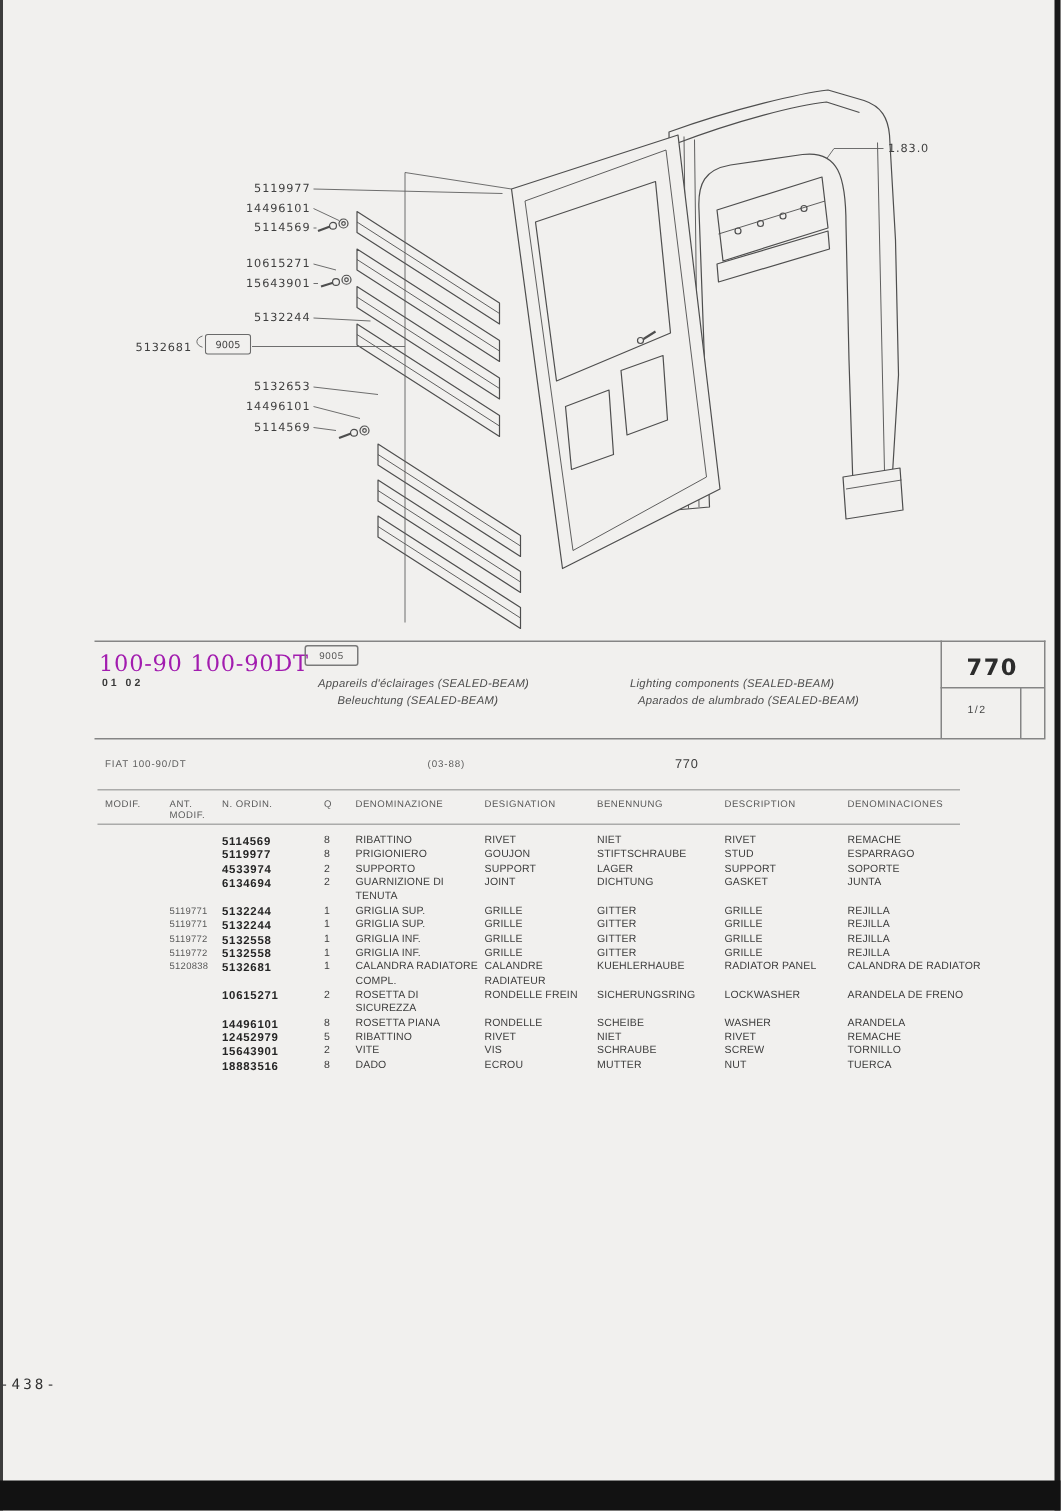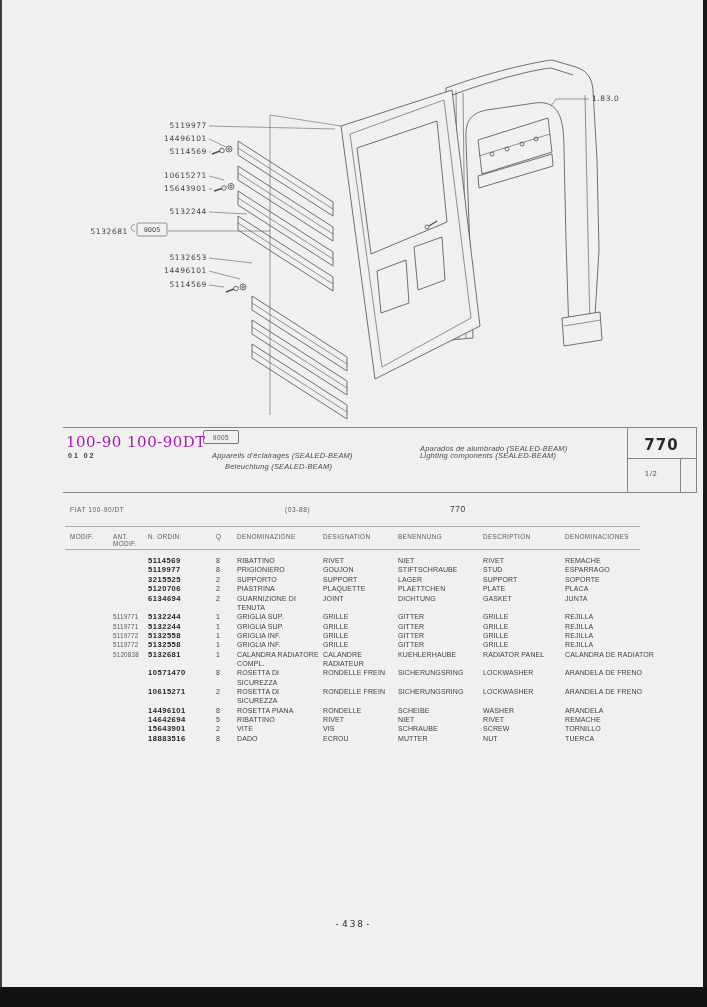--- a/index.html
+++ b/index.html
@@ -159,21 +159,21 @@
   <div class="hline" style="left:627px;top:458px;width:69px"></div>
   <div class="vline" style="left:680px;top:458px;height:34px"></div>
 
   <div class="abs models" style="left:66px;top:433px">100-90 100-90DT</div>
   <div class="abs models-sub" style="left:68px;top:452px">01 02</div>
   <div class="abs badge" style="left:203px;top:430px">9005</div>
 
   <div class="abs subtitle" style="left:212px;top:451px">Appareils d'éclairages (SEALED-BEAM)</div>
   <div class="abs subtitle" style="left:225px;top:462px">Beleuchtung (SEALED-BEAM)</div>
   <div class="abs subtitle" style="left:420px;top:451px;width:158px;text-align:left">Lighting components (SEALED-BEAM)</div>
-  <div class="abs subtitle" style="left:420px;top:444px;width:158px;text-align:left">Aparados de alumbrado (SEALED-BEAM)</div>
+  <div class="abs subtitle" style="left:420px;top:462px;width:158px;text-align:center">Aparados de alumbrado (SEALED-BEAM)</div>
 
   <div class="abs code-big" style="left:627px;top:436px;width:69px;text-align:center">770</div>
   <div class="abs sheet" style="left:645px;top:470px">1/2</div>
 
   <div class="abs meta-text" style="left:70px;top:506px">FIAT 100-90/DT</div>
   <div class="abs meta-text" style="left:285px;top:506px">(03-88)</div>
   <div class="abs meta-code" style="left:450px;top:504px">770</div>
   <div class="hline" style="left:65px;top:526px;width:575px;opacity:.65"></div>
 
   <div class="abs tgrid thead" style="left:70px;top:533px;width:590px">
@@ -209,38 +209,27 @@
       <span class="c">8</span>
       <span class="c">PRIGIONIERO</span>
       <span class="c">GOUJON</span>
       <span class="c">STIFTSCHRAUBE</span>
       <span class="c">STUD</span>
       <span class="c">ESPARRAGO</span>
     </div>
       <div class="tgrid trow">
       <span class="c"></span>
       <span class="c-ant"></span>
-      <span class="c c-n">3215525</span>
+      <span class="c c-n">4533974</span>
       <span class="c">2</span>
       <span class="c">SUPPORTO</span>
       <span class="c">SUPPORT</span>
       <span class="c">LAGER</span>
       <span class="c">SUPPORT</span>
       <span class="c">SOPORTE</span>
-    </div>
-      <div class="tgrid trow">
-      <span class="c"></span>
-      <span class="c-ant"></span>
-      <span class="c c-n">5120706</span>
-      <span class="c">2</span>
-      <span class="c">PIASTRINA</span>
-      <span class="c">PLAQUETTE</span>
-      <span class="c">PLAETTCHEN</span>
-      <span class="c">PLATE</span>
-      <span class="c">PLACA</span>
     </div>
       <div class="tgrid trow">
       <span class="c"></span>
       <span class="c-ant"></span>
       <span class="c c-n">6134694</span>
       <span class="c">2</span>
       <span class="c">GUARNIZIONE DI TENUTA</span>
       <span class="c">JOINT</span>
       <span class="c">DICHTUNG</span>
       <span class="c">GASKET</span>
@@ -297,31 +286,20 @@
       <span class="c">1</span>
       <span class="c">CALANDRA RADIATORE COMPL.</span>
       <span class="c">CALANDRE RADIATEUR</span>
       <span class="c">KUEHLERHAUBE</span>
       <span class="c">RADIATOR PANEL</span>
       <span class="c">CALANDRA DE RADIATOR</span>
     </div>
       <div class="tgrid trow">
       <span class="c"></span>
       <span class="c-ant"></span>
-      <span class="c c-n">10571470</span>
-      <span class="c">8</span>
-      <span class="c">ROSETTA DI SICUREZZA</span>
-      <span class="c">RONDELLE FREIN</span>
-      <span class="c">SICHERUNGSRING</span>
-      <span class="c">LOCKWASHER</span>
-      <span class="c">ARANDELA DE FRENO</span>
-    </div>
-      <div class="tgrid trow">
-      <span class="c"></span>
-      <span class="c-ant"></span>
       <span class="c c-n">10615271</span>
       <span class="c">2</span>
       <span class="c">ROSETTA DI SICUREZZA</span>
       <span class="c">RONDELLE FREIN</span>
       <span class="c">SICHERUNGSRING</span>
       <span class="c">LOCKWASHER</span>
       <span class="c">ARANDELA DE FRENO</span>
     </div>
       <div class="tgrid trow">
       <span class="c"></span>
@@ -330,21 +308,21 @@
       <span class="c">8</span>
       <span class="c">ROSETTA PIANA</span>
       <span class="c">RONDELLE</span>
       <span class="c">SCHEIBE</span>
       <span class="c">WASHER</span>
       <span class="c">ARANDELA</span>
     </div>
       <div class="tgrid trow">
       <span class="c"></span>
       <span class="c-ant"></span>
-      <span class="c c-n">14642694</span>
+      <span class="c c-n">12452979</span>
       <span class="c">5</span>
       <span class="c">RIBATTINO</span>
       <span class="c">RIVET</span>
       <span class="c">NIET</span>
       <span class="c">RIVET</span>
       <span class="c">REMACHE</span>
     </div>
       <div class="tgrid trow">
       <span class="c"></span>
       <span class="c-ant"></span>
@@ -362,18 +340,18 @@
       <span class="c c-n">18883516</span>
       <span class="c">8</span>
       <span class="c">DADO</span>
       <span class="c">ECROU</span>
       <span class="c">MUTTER</span>
       <span class="c">NUT</span>
       <span class="c">TUERCA</span>
     </div>
     </div>
 
-  <div class="abs pagenum" style="left:0;top:918px;width:707px;text-align:center">-438-</div>
+  <div class="abs pagenum" style="left:0;top:918px;width:707px;">-438-</div>
 
   <div class="edge-left"></div>
   <div class="edge-right"></div>
   <div class="edge-bottom"></div>
 </div>
 
 </body></html>

